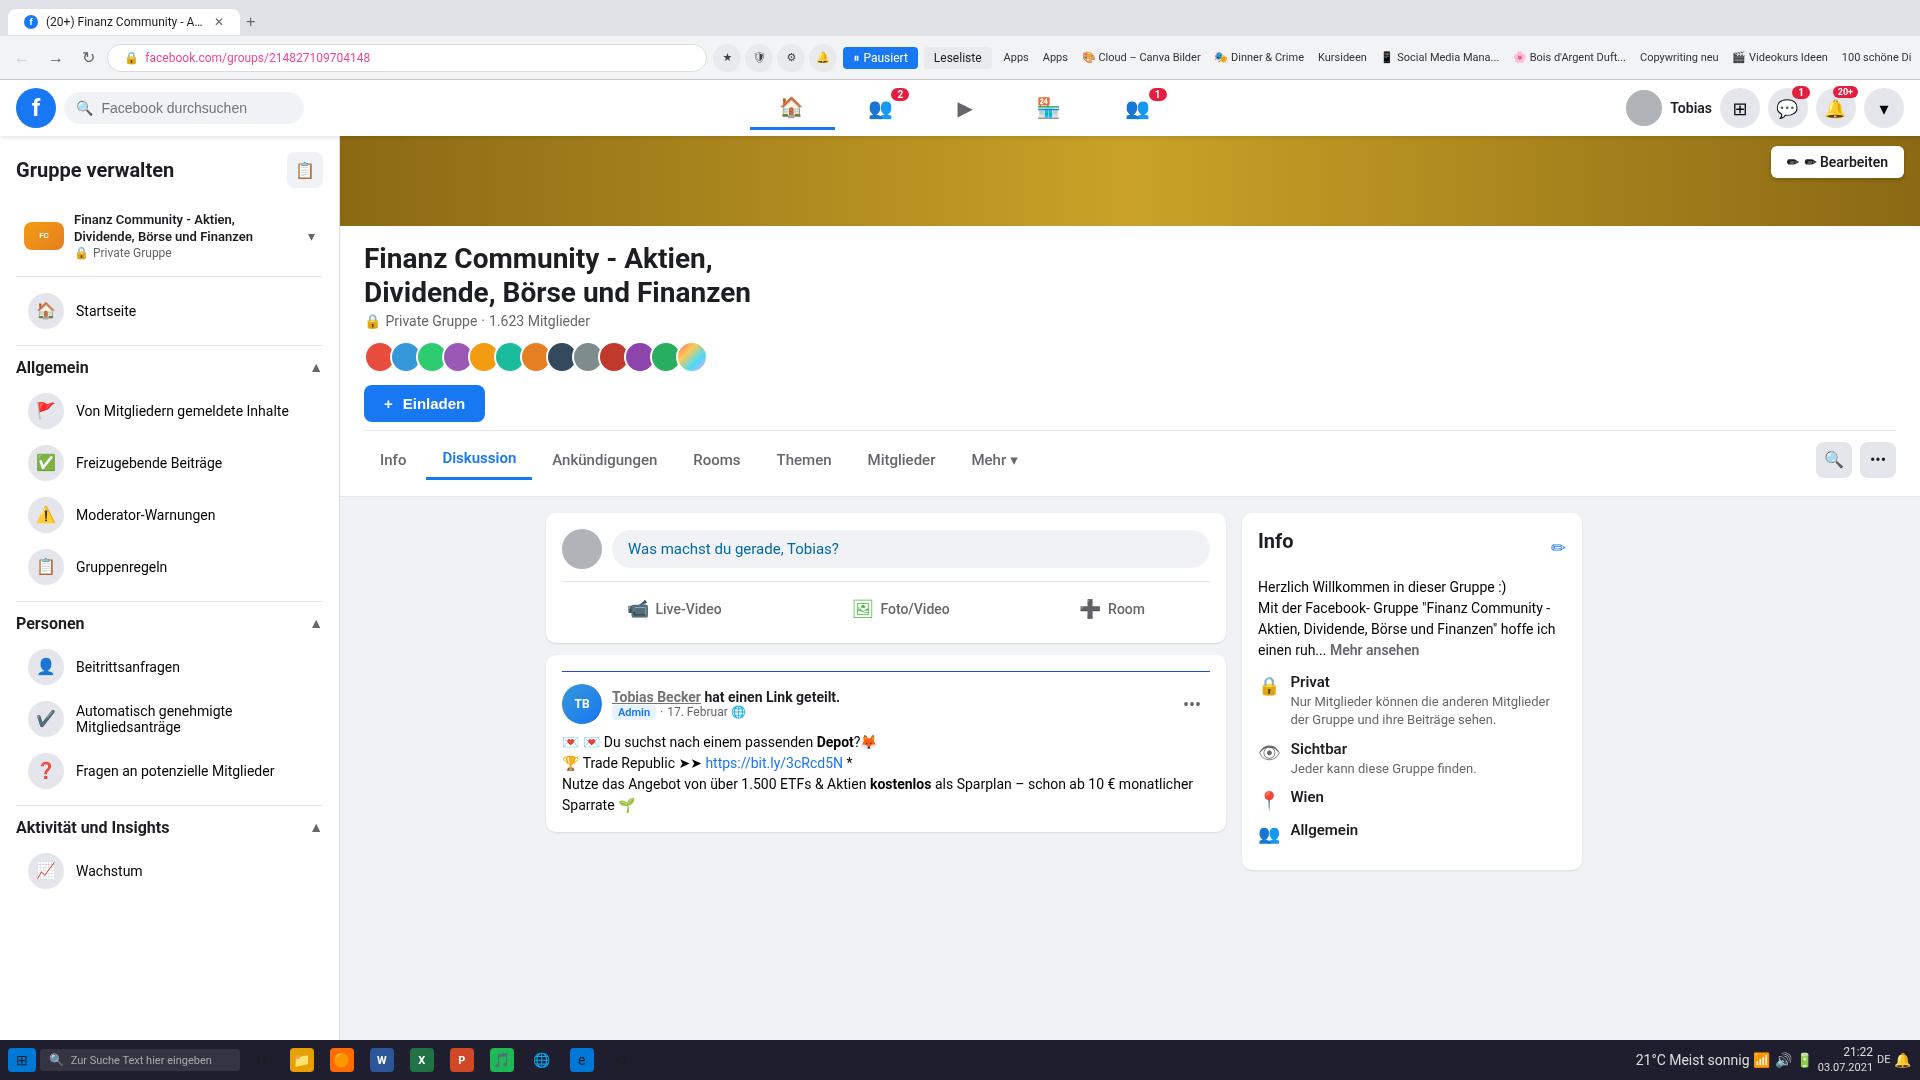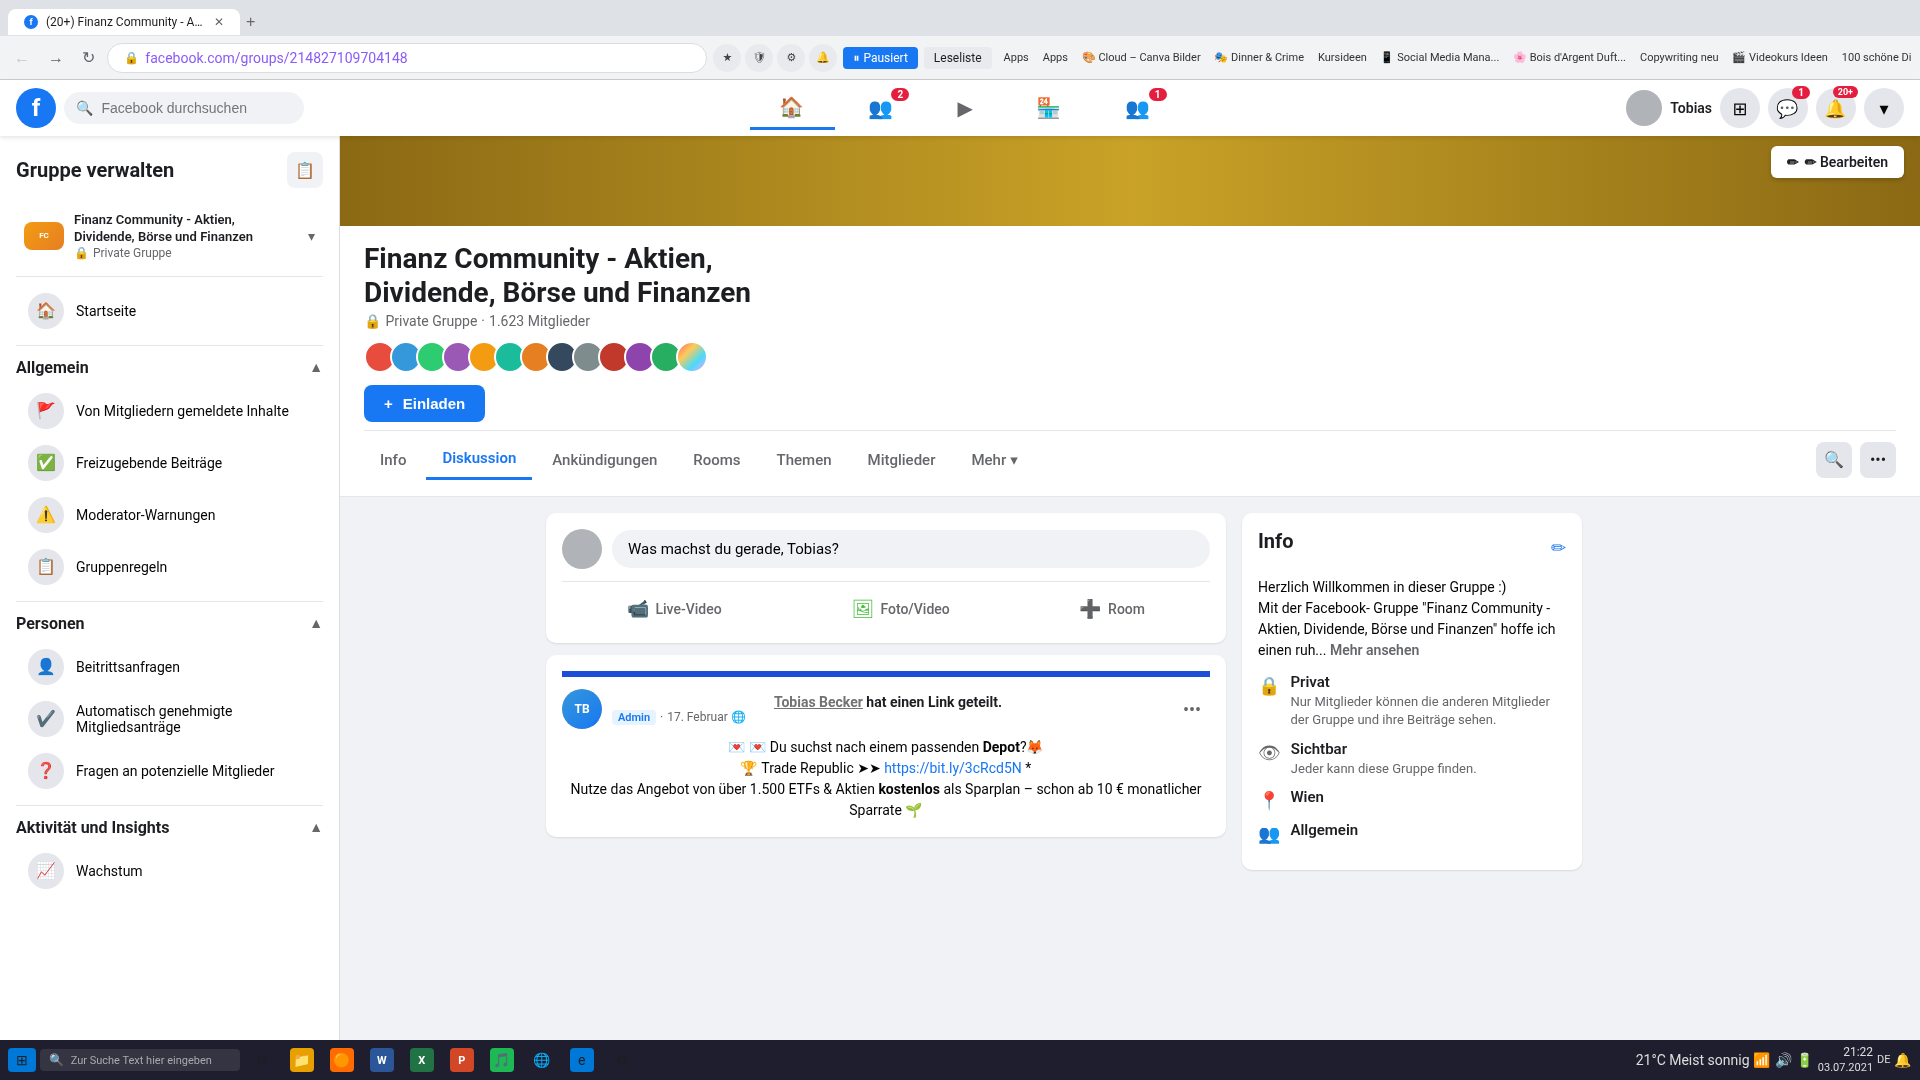--- a/index.html
+++ b/index.html
@@ -95,21 +95,21 @@
     .composer-action { display: flex; align-items: center; gap: 6px; padding: 8px 12px; border-radius: 8px; cursor: pointer; font-size: 14px; font-weight: 500; color: #65676b; }
     .composer-action .icon-live { color: #e02020; font-size: 18px; }
     .composer-action .icon-photo { color: #44bd3b; font-size: 18px; }
     .composer-action .icon-room { color: #a855f7; font-size: 18px; }
 
     
     .announcement-card { background: white; border-radius: 10px; padding: 16px; box-shadow: 0 1px 2px rgba(0,0,0,0.1); }
     .announcement-header { display: flex; align-items: center; justify-content: space-between; margin-bottom: 12px; }
     .announcement-title { font-weight: 700; font-size: 16px; }
     .see-all-link { color: #1877f2; font-size: 14px; font-weight: 600; cursor: pointer; }
-    .announcement-post { border-top: 6px solid #1d4ed8; padding-top: 12px; text-align: center; }
+    .announcement-post { border-top: 1px solid #1d4ed8; padding-top: 12px; }
     .post-author { display: flex; align-items: center; gap: 10px; margin-bottom: 8px; }
     .post-author-avatar { width: 40px; height: 40px; border-radius: 50%; background: #b0b3b8; overflow: hidden; flex-shrink: 0; position: relative; }
     .admin-badge-small { position: absolute; bottom: -2px; right: -2px; background: #1877f2; color: white; font-size: 8px; border-radius: 4px; padding: 1px 3px; font-weight: bold; }
     .post-author-info { flex: 1; }
     .post-author-name { font-weight: 700; font-size: 14px; }
     .post-author-name a { color: #737373; }
     .post-meta { font-size: 12px; color: #65676b; display: flex; align-items: center; gap: 4px; }
     .admin-tag { background: #e7f3ff; color: #1877f2; font-size: 11px; font-weight: 600; padding: 1px 6px; border-radius: 4px; }
     .post-options { width: 36px; height: 36px; border-radius: 50%; display: flex; align-items: center; justify-content: center; cursor: pointer; color: #65676b; font-size: 18px; }
     .post-body { font-size: 14px; line-height: 1.5; color: #050505; }
@@ -170,21 +170,21 @@
     </div>
     <button class="browser-tab-new">+</button>
   </div>
 
   <div class="browser-toolbar">
     <button class="browser-nav-btn disabled">←</button>
     <button class="browser-nav-btn">→</button>
     <button class="browser-nav-btn">↻</button>
     <div class="browser-address-bar">
       <span class="lock-icon">🔒</span>
-      <span style="font-size:14px;color:#8b5cf6;">facebook.com/groups/214827109704148</span>
+      <span style="font-size:12px;color:#ec4899;">facebook.com/groups/214827109704148</span>
     </div>
     <div class="browser-extensions">
       <div class="ext-btn">★</div>
       <div class="ext-btn">🛡</div>
       <div class="ext-btn">⚙</div>
       <div class="ext-btn">🔔</div>
     </div>
     <div class="pause-btn">
       <span>⏸</span>
       <span>Pausiert</span>
@@ -436,21 +436,21 @@
       </div>
 
       <div class="content-area">
 
         <div class="feed-column">
 
           <div class="post-composer">
             <div class="composer-top">
               <div class="composer-avatar"></div>
               <div class="composer-input">
-                <span style="color:#000000;">Was machst du gerade, Tobias?</span>
+                <span style="color:#0369a1;">Was machst du gerade, Tobias?</span>
               </div>
             </div>
             <div class="composer-divider"></div>
             <div class="composer-actions">
               <div class="composer-action">
                 <span class="icon-live">📹</span>
                 <span>Live-Video</span>
               </div>
               <div class="composer-action">
                 <span class="icon-photo">🖼</span>

